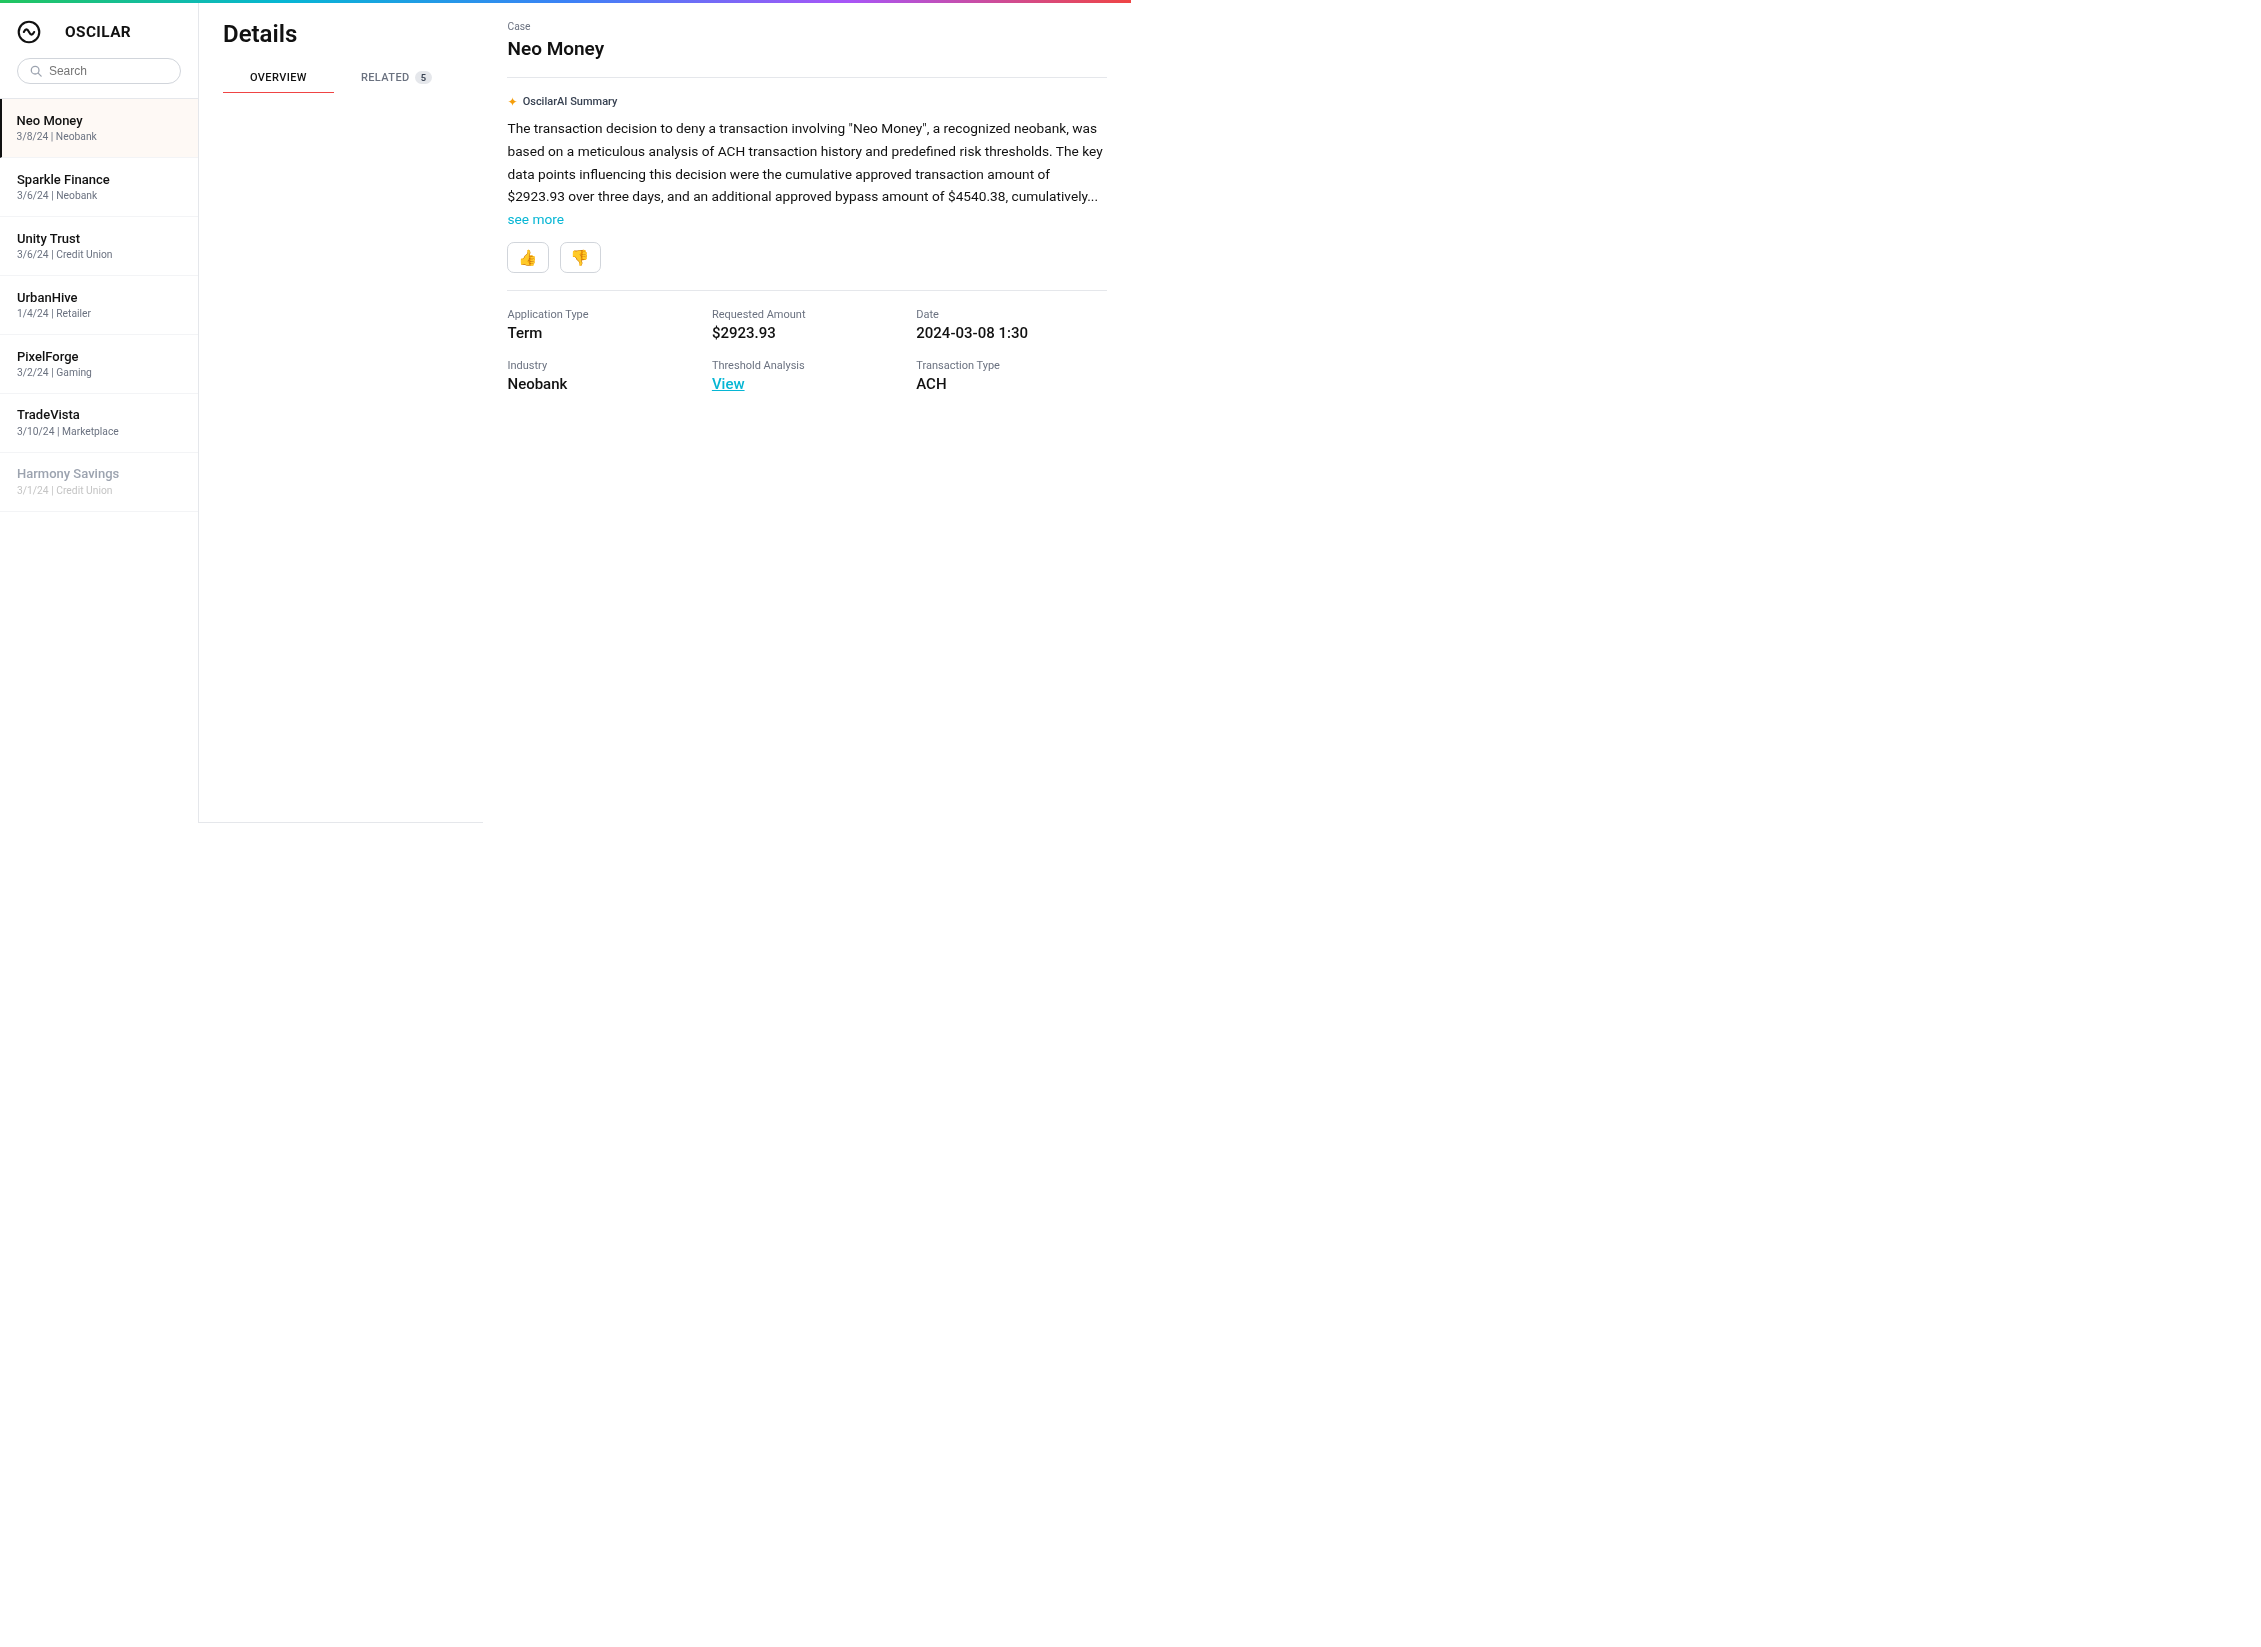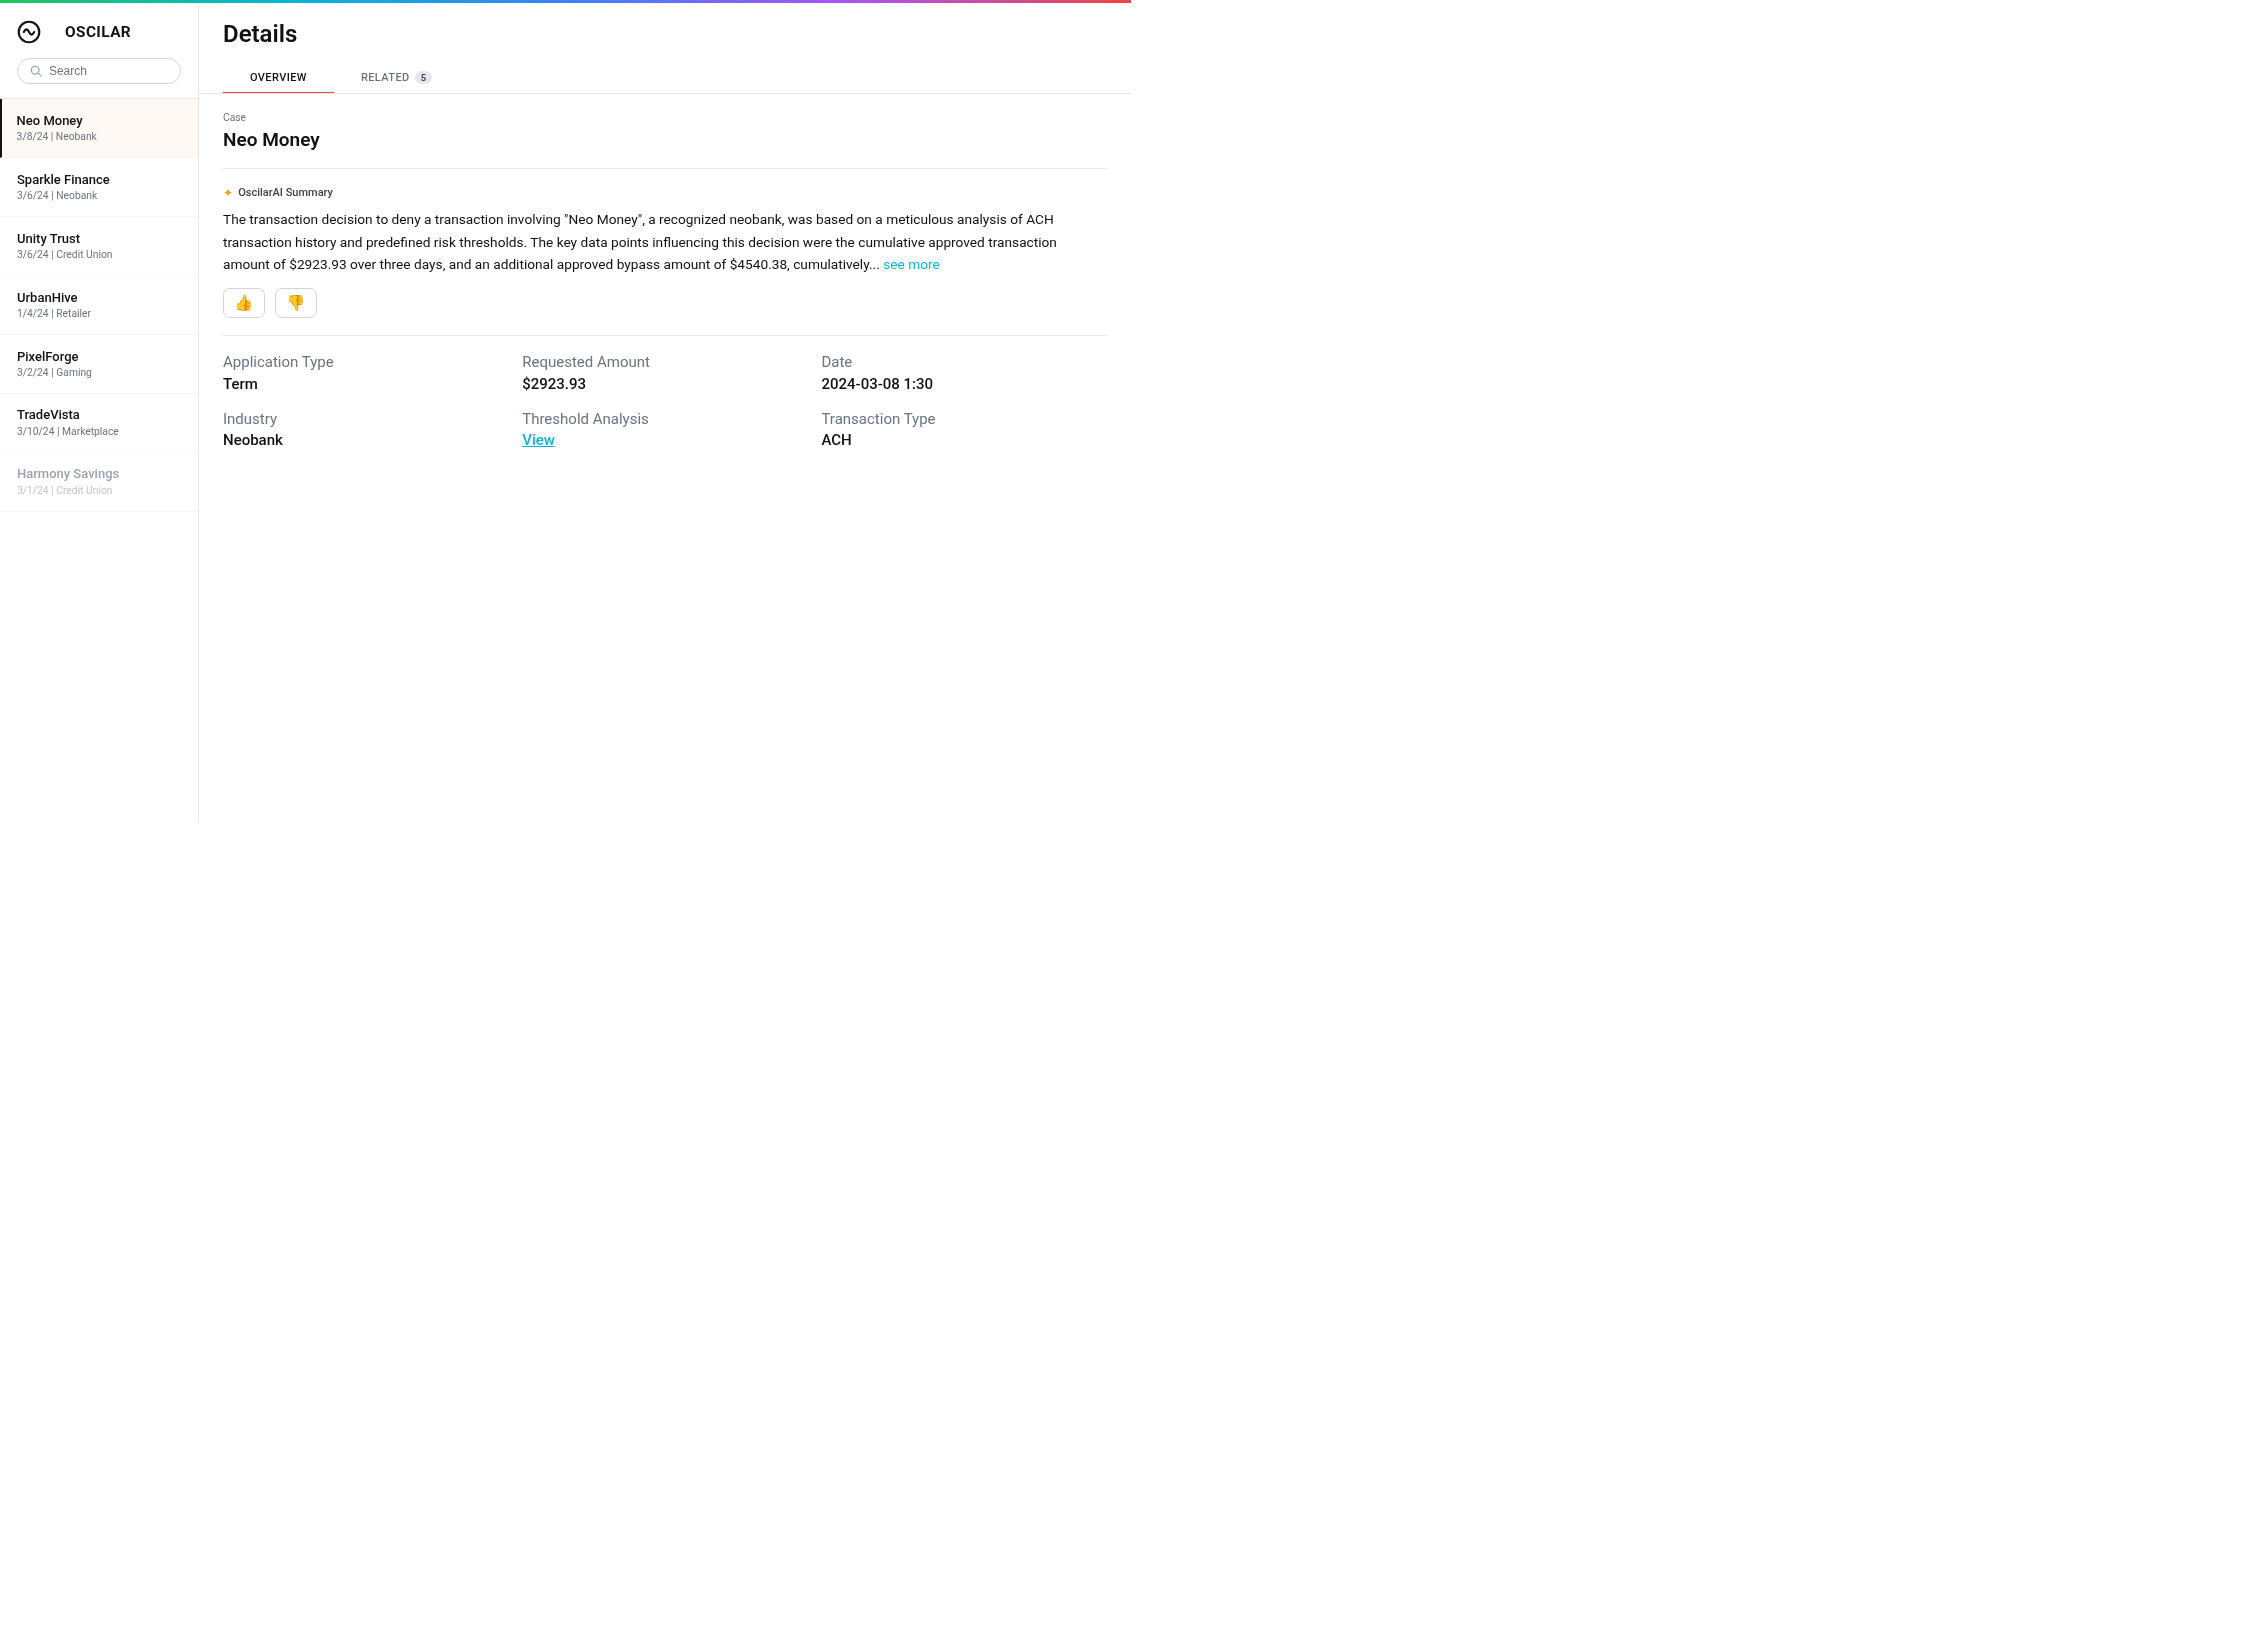--- a/index.html
+++ b/index.html
@@ -120,21 +120,21 @@
     }
 
     .sidebar-item.faded .sidebar-item-meta {
       color: #c4c4c4;
     }
 
     
     .main-content {
       flex: 1;
       display: flex;
-      flex-direction: column;
+      flex-direction: row;
       overflow: hidden;
       background: #fff;
     }
 
     .main-header {
       padding: 17px 24px 0;
       border-bottom: 0.9px solid #e5e7eb;
     }
 
     .main-title {
@@ -263,21 +263,21 @@
     .details-grid {
       display: grid;
       grid-template-columns: 1fr 1fr 1fr;
       gap: 17px 13.7px;
       margin-top: 6.9px;
     }
 
     .detail-cell {}
 
     .detail-label {
-      font-size: 15px;
+      font-size: 11px;
       color: #6b7280;
       margin-bottom: 3.4px;
       font-weight: 400;
     }
 
     .detail-value {
       font-size: 15px;
       font-weight: 500;
       color: #111;
     }

